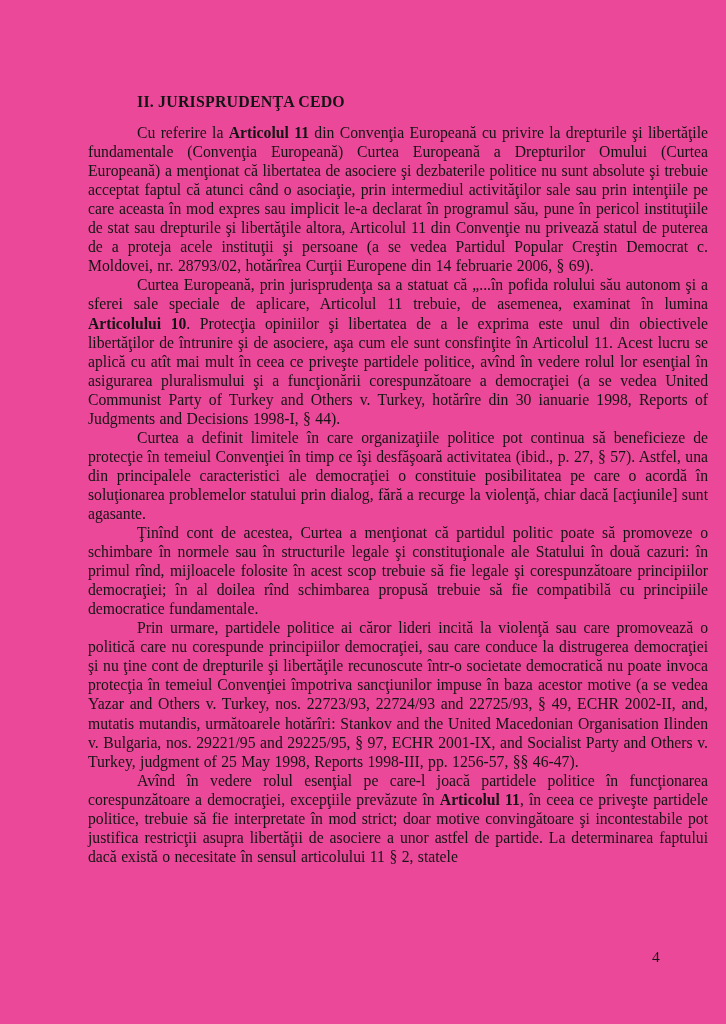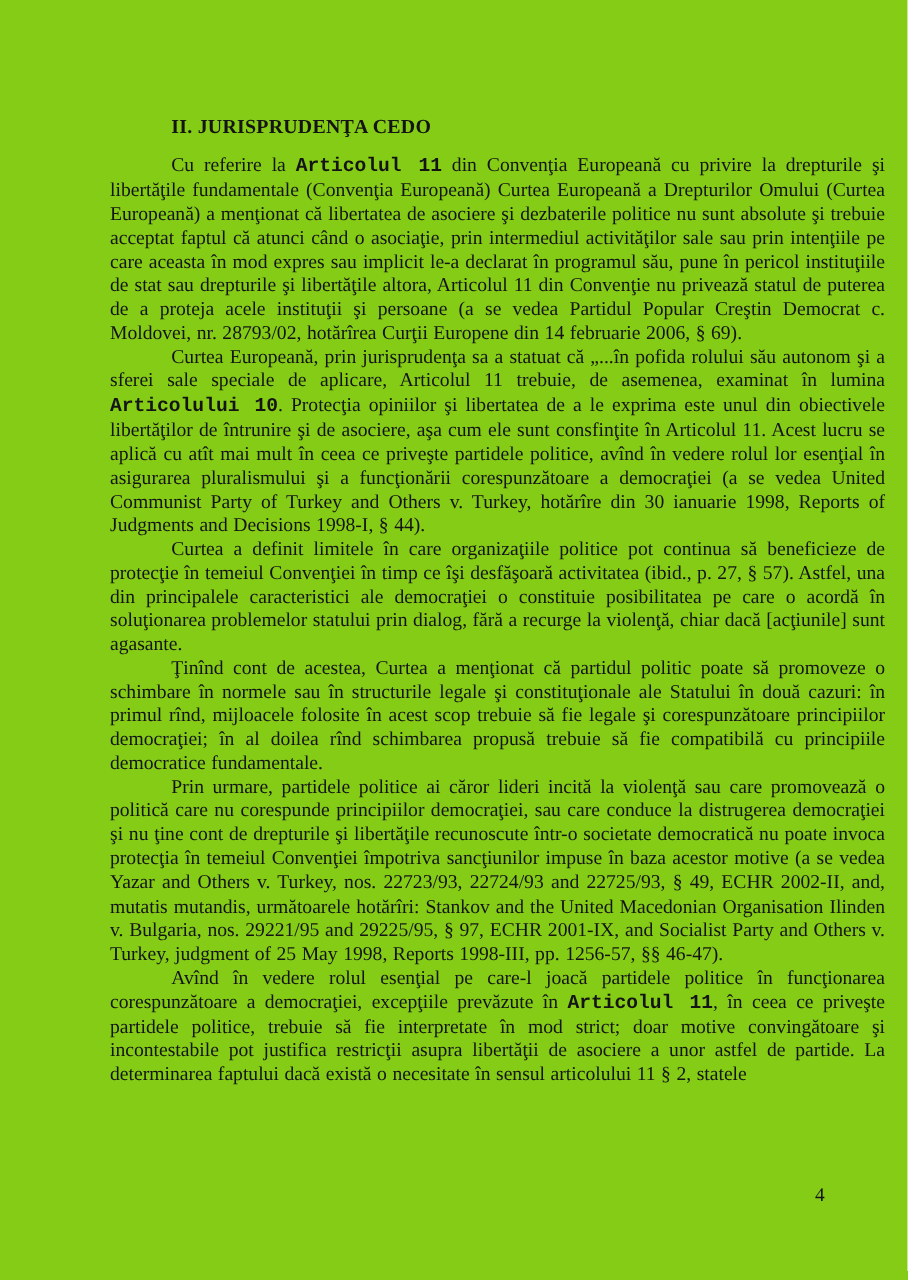--- a/index.html
+++ b/index.html
@@ -1,20 +1,20 @@
 <!DOCTYPE html>
 <html><head>
 <meta charset="utf-8">
 <style>
   html, body { margin: 0; padding: 0; background: #ffffff; }
   .page {
     position: relative;
     width: 726px;
     height: 1024px;
-    background: #84cc16;
+    background: #ec4899;
     color: #141414;
     font-family: "Liberation Serif", "DejaVu Serif", serif;
     overflow: hidden;
   }
   .textblock {
     position: absolute;
     left: 88px;
     top: 92px;
     width: 620px;
     font-size: 15.7px;
@@ -27,21 +27,21 @@
     text-indent: 49px;
     letter-spacing: 0.2px;
   }
   .para {
     margin: 0;
     text-align: justify;
     text-indent: 49px;
     hyphens: none;
     word-spacing: 0.5px;
   }
-  .para .b { font-weight: 700; font-family: Liberation Mono, monospace; }
+  .para .b { font-weight: 700; }
   .para .i { }
   .pagenum {
     position: absolute;
     left: 652px;
     top: 948px;
     font-size: 15.5px;
     color: #141414;
   }
 </style>
 </head>

